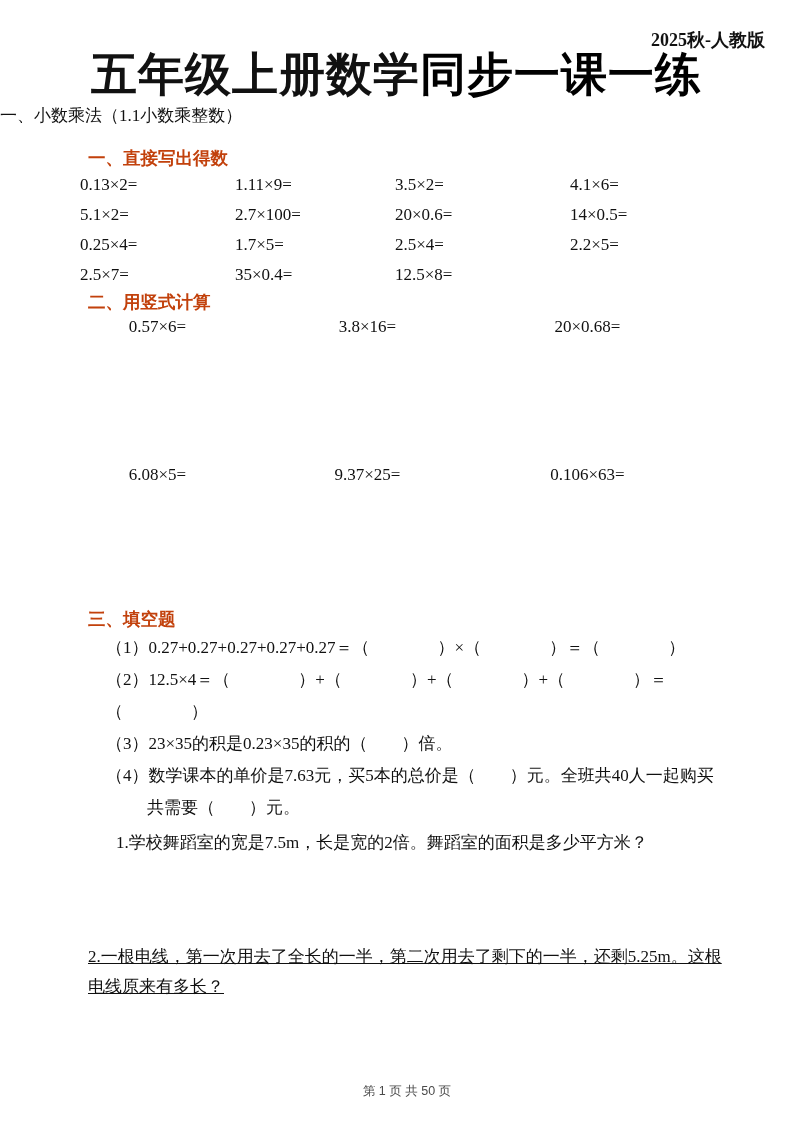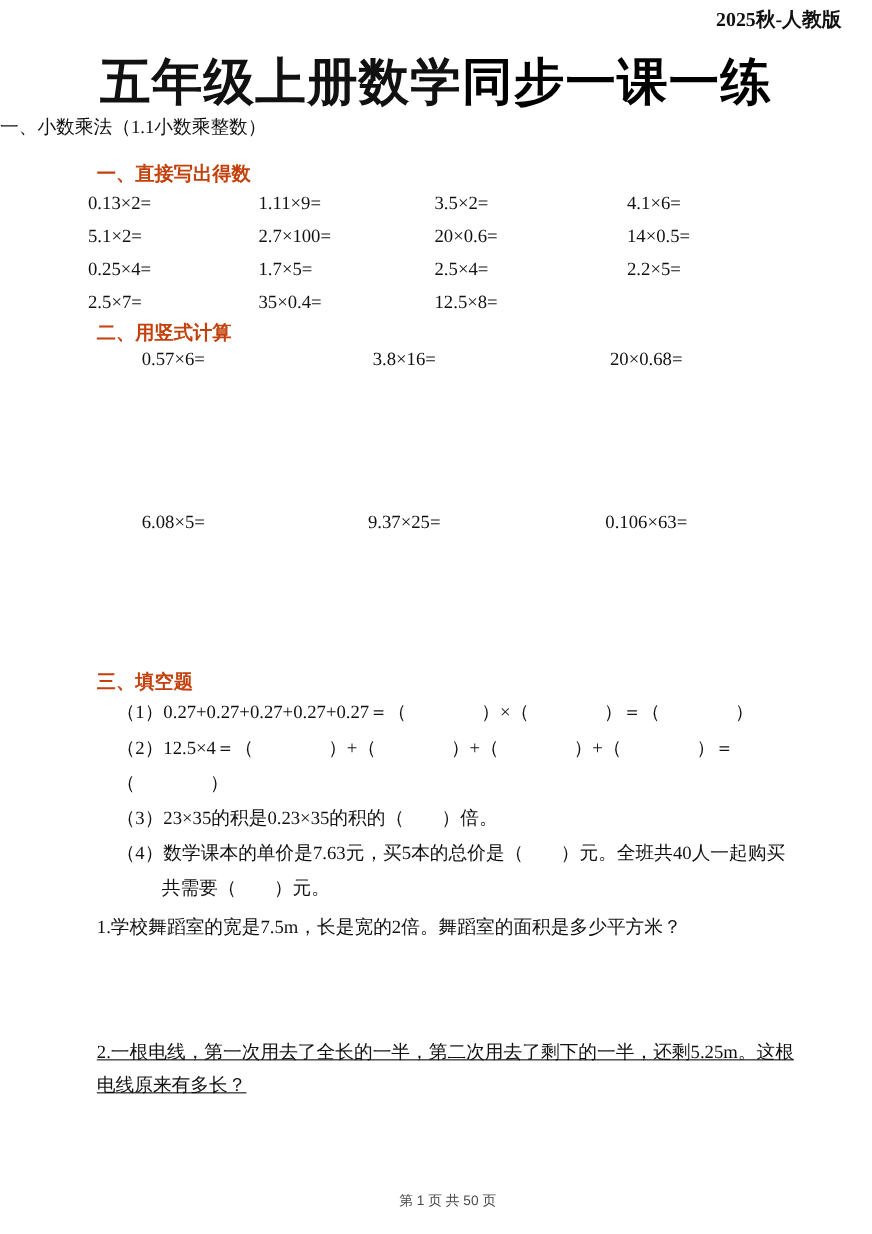--- a/index.html
+++ b/index.html
@@ -8,21 +8,21 @@
     position:relative;
     width:793px; height:1122px;
     margin:0 auto;
     background:#ffffff;
     color:#111111;
     font-family:"Liberation Serif", serif;
     overflow:hidden;
   }
   
   .edition {
-    position:absolute; top:6px; right:28px;
+    position:absolute; top:28px; right:28px;
     font-size:18px; font-weight:bold;
     font-family:"Liberation Serif", serif;
   }
   .main-title {
     padding-top:44px;
     text-align:center;
     font-family:"Liberation Sans", sans-serif;
     font-weight:900;
     font-size:46px;
     line-height:60px;
@@ -87,21 +87,21 @@
     max-width:608px;
     padding-left:41px;
     text-indent:-41px;
   }
   
   .applied-items { margin-left:88px; margin-right:70px; }
   .applied-item {
     font-size:17px;
     line-height:30px;
   }
-  .applied-item.first { margin-top:4px; }
+  .applied-item.first { margin-top:4px;margin-left:28px; }
   .applied-item.wrap { max-width:640px;text-decoration:underline; }
   
   .page-footer {
     position:absolute;
     left:0; right:0;
     top:1083px;
     text-align:center;
     font-family:"Liberation Sans", sans-serif;
     font-size:12.5px;
     color:#4a4a4a;

